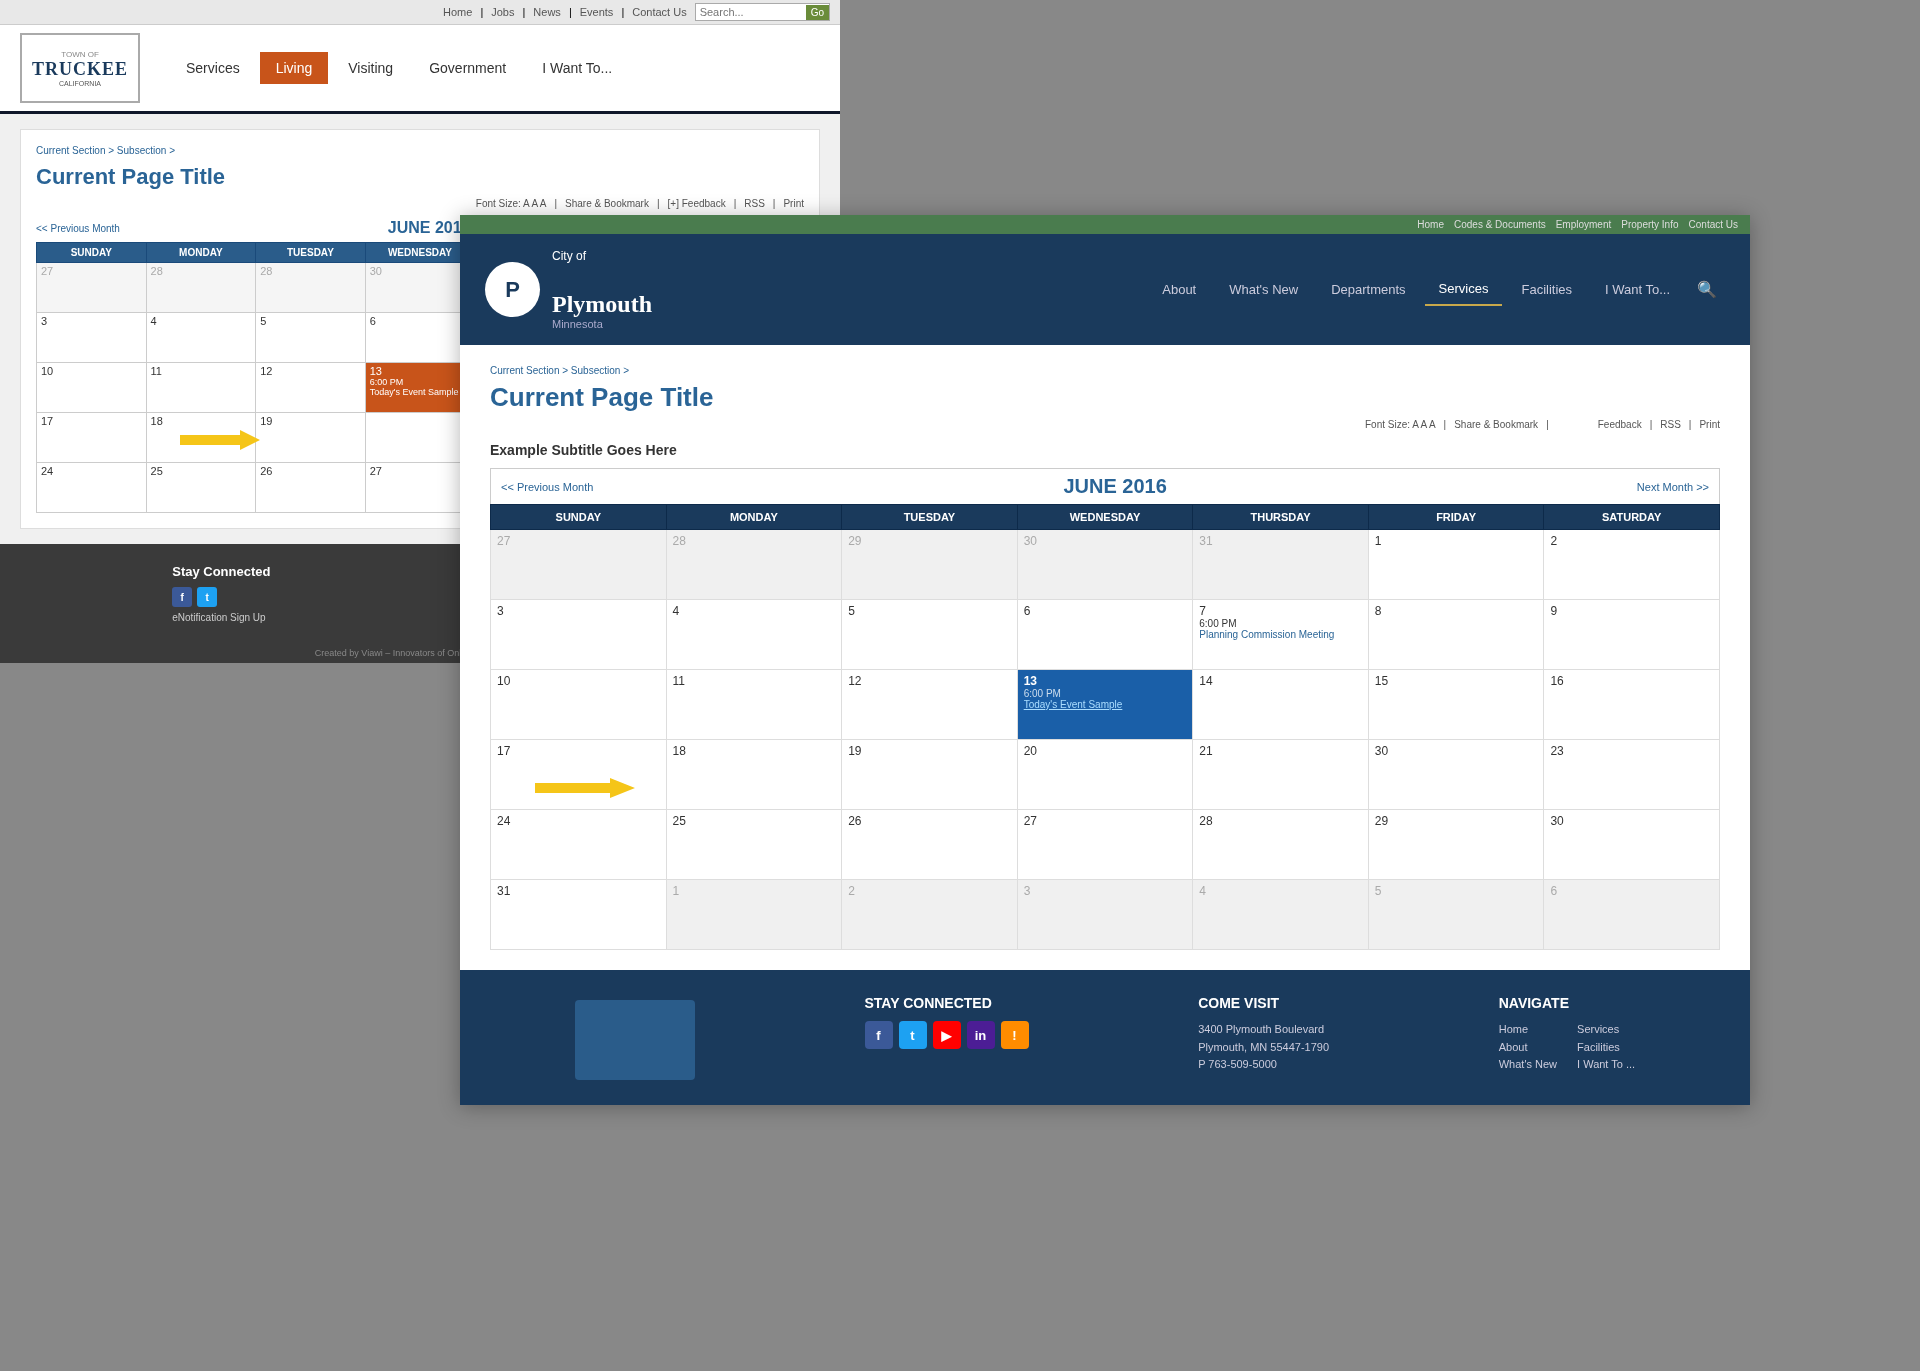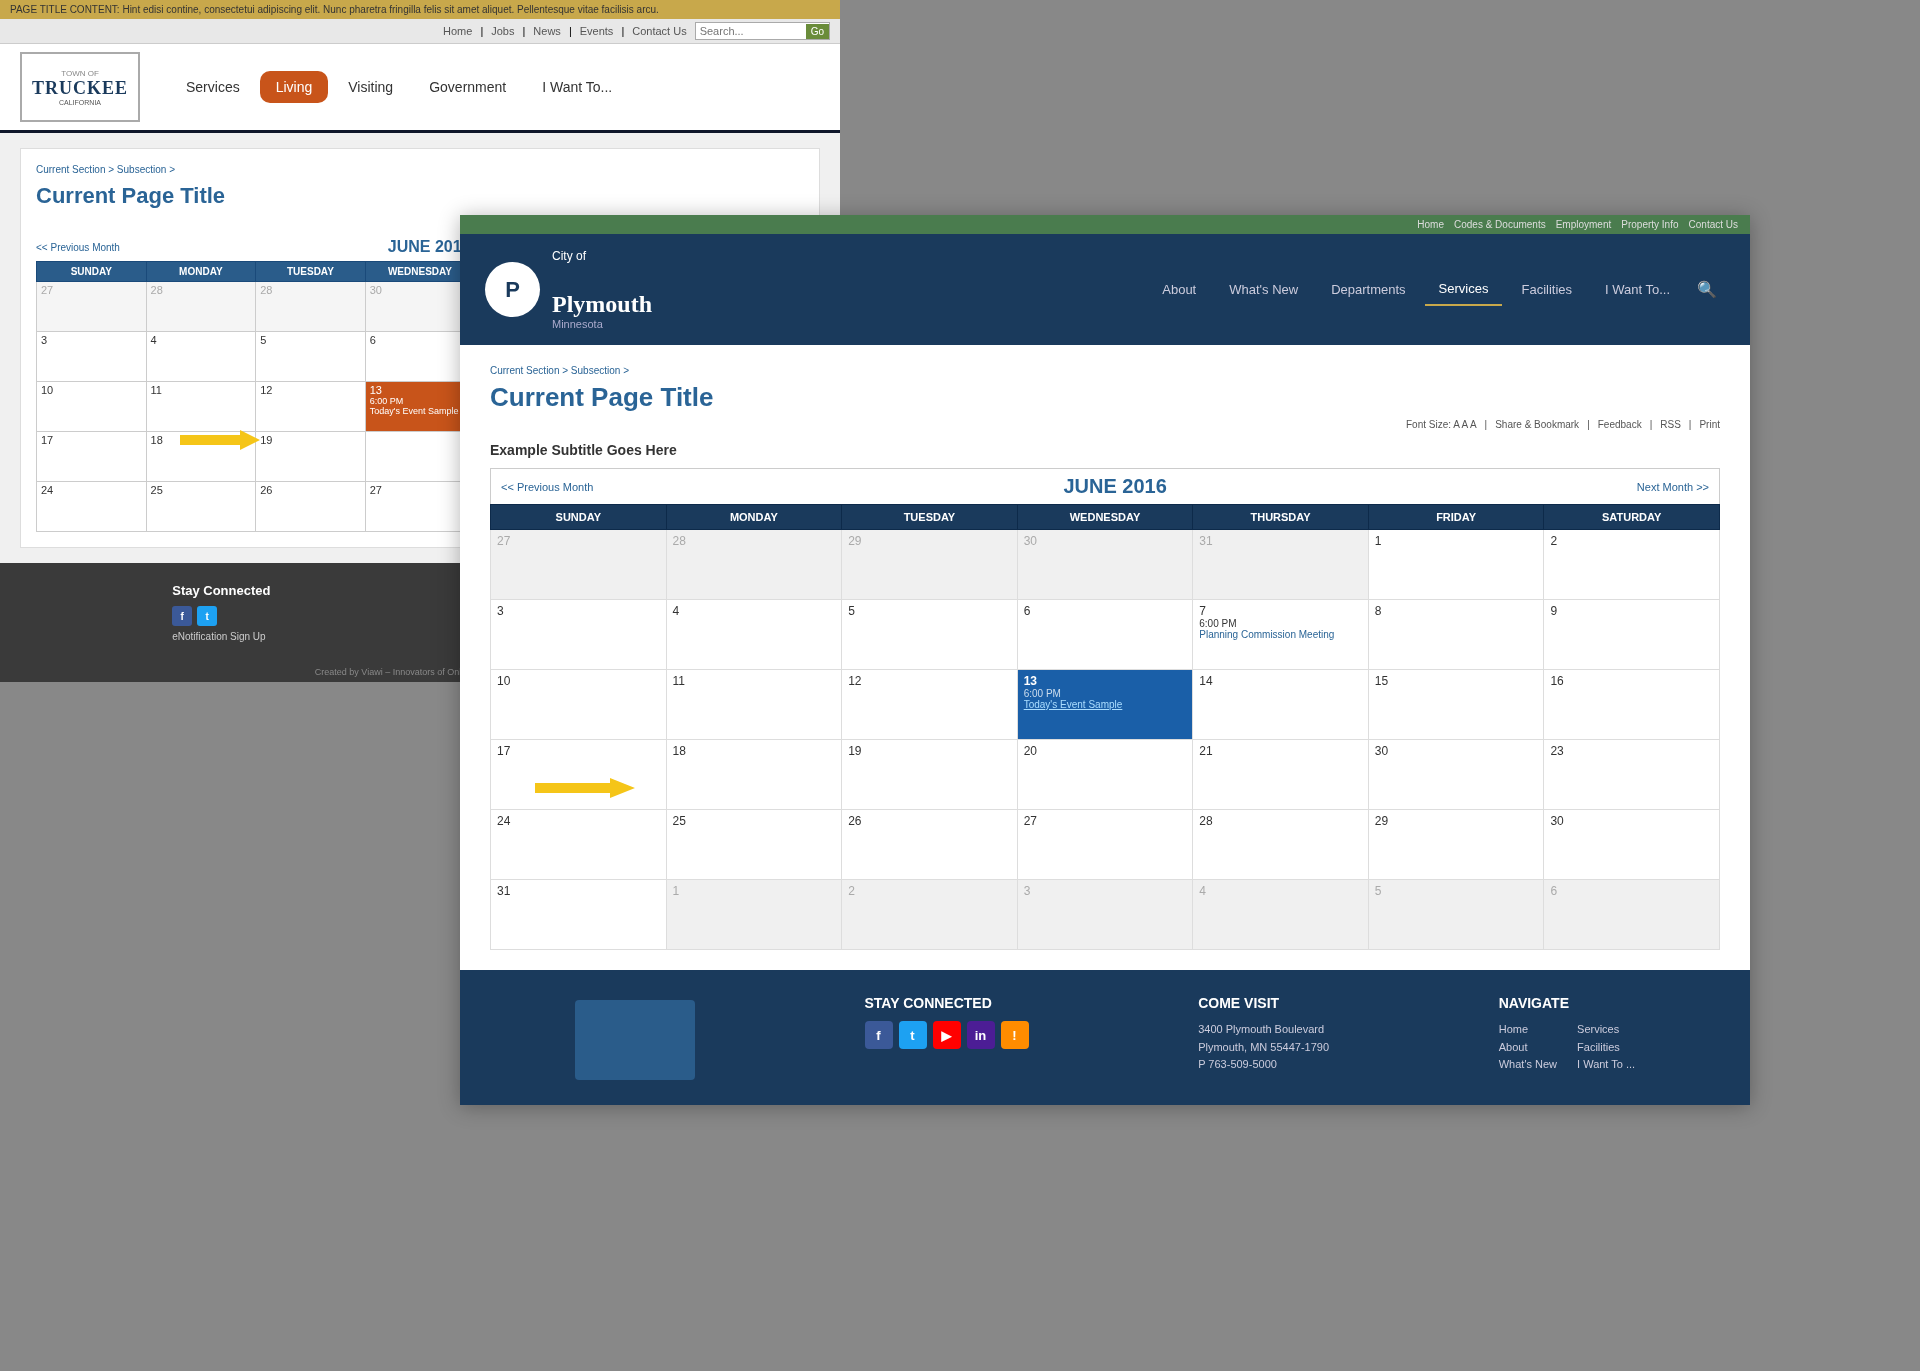--- a/index.html
+++ b/index.html
@@ -85,21 +85,21 @@
     .truckee-nav-item {
       padding: 8px 16px;
       font-size: 14px;
       color: #333;
       cursor: pointer;
       border-radius: 2px;
     }
     .truckee-nav-item.active {
       background: #c8541a;
       color: white;
-      border-radius: 10px;
+      border-radius: 0;
     }
     .truckee-content {
       background: white;
       margin: 15px 20px;
       padding: 15px;
       border: 1px solid #ddd;
     }
     .truckee-breadcrumb { font-size: 10px; color: #2a6496; margin-bottom: 8px; }
     .truckee-page-title { font-size: 22px; color: #2a6496; font-weight: bold; margin-bottom: 8px; }
     .truckee-toolbar { display: flex; align-items: center; gap: 8px; font-size: 10px; color: #555; margin-bottom: 10px; justify-content: flex-end; }
@@ -297,23 +297,20 @@
       width: 120px; height: 80px;
       background: #2a5c8a;
       border-radius: 4px;
       margin-top: 5px;
     }
   </style>
 </head>
 <body>
 
 <div class="truckee-panel">
-  <div class="truckee-top-bar">
-    <span>PAGE TITLE CONTENT: Hint edisi contine, consectetui adipiscing elit. Nunc pharetra fringilla felis sit amet aliquet. Pellentesque vitae facilisis arcu.</span>
-  </div>
   <div class="truckee-utility-bar">
     <a>Home</a>
     <span>|</span>
     <a>Jobs</a>
     <span>|</span>
     <a>News</a>
     <span>|</span>
     <a>Events</a>
     <span>|</span>
     <a>Contact Us</a>
@@ -478,21 +475,21 @@
     </div>
   </div>
   <div class="plym-content">
     <div class="plym-breadcrumb">Current Section &gt; Subsection &gt;</div>
     <div class="plym-page-title">Current Page Title</div>
     <div class="plym-toolbar">
       <span>Font Size: A A A</span>
       <span>|</span>
       <span style="cursor:pointer;">Share &amp; Bookmark</span>
       <span>|</span>
-      <span style="cursor:pointer;">Feedback</span>
+      <span style="cursor:pointer;margin-left:41px;">Feedback</span>
       <span>|</span>
       <span style="cursor:pointer;">RSS</span>
       <span>|</span>
       <span style="cursor:pointer;">Print</span>
     </div>
     <div class="plym-subtitle">Example Subtitle Goes Here</div>
     <div class="plym-cal-header">
       <span class="plym-prev-next">&lt;&lt; Previous Month</span>
       <span class="plym-month-title">JUNE 2016</span>
       <span class="plym-prev-next">Next Month &gt;&gt;</span>

